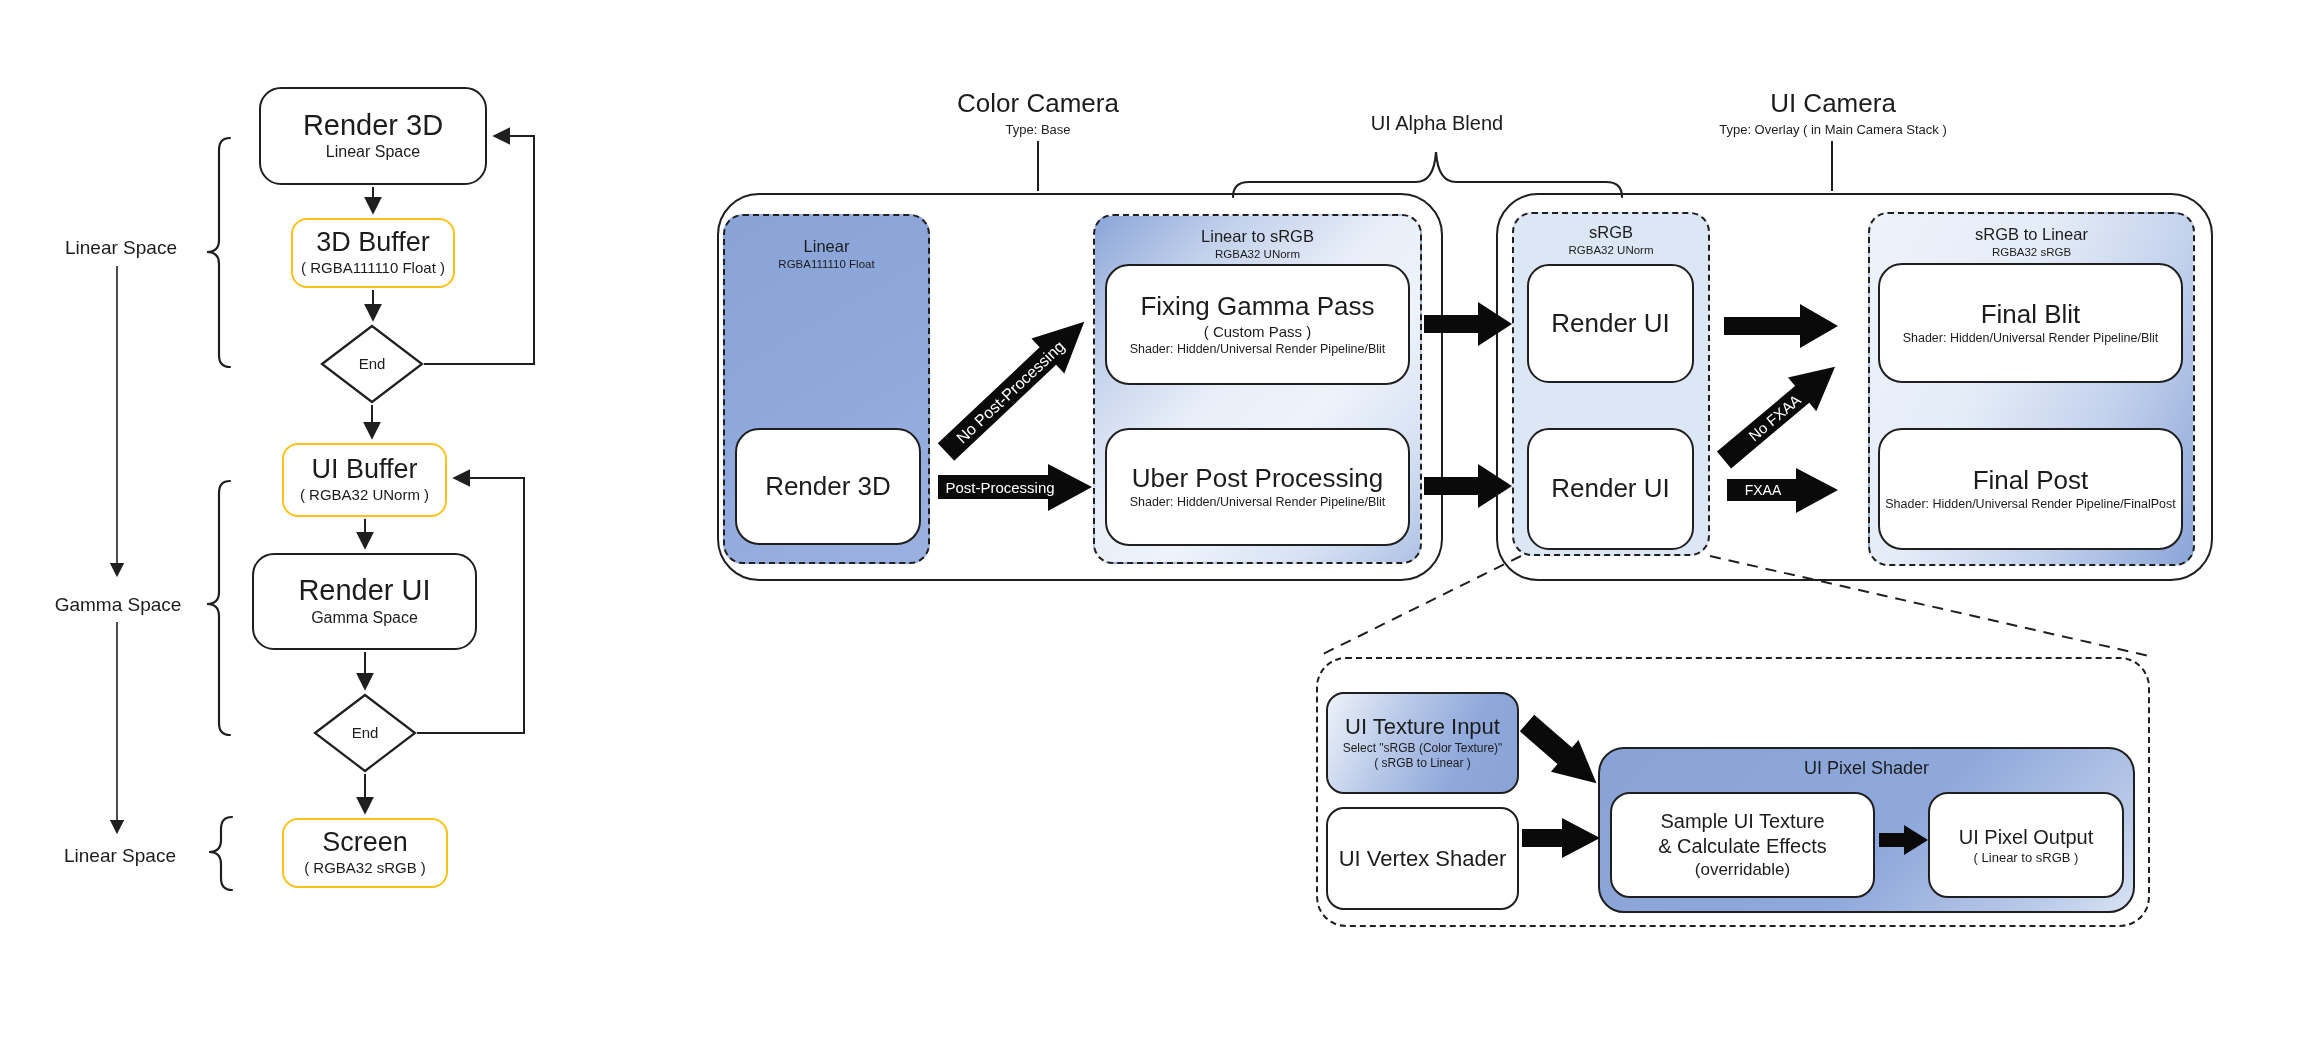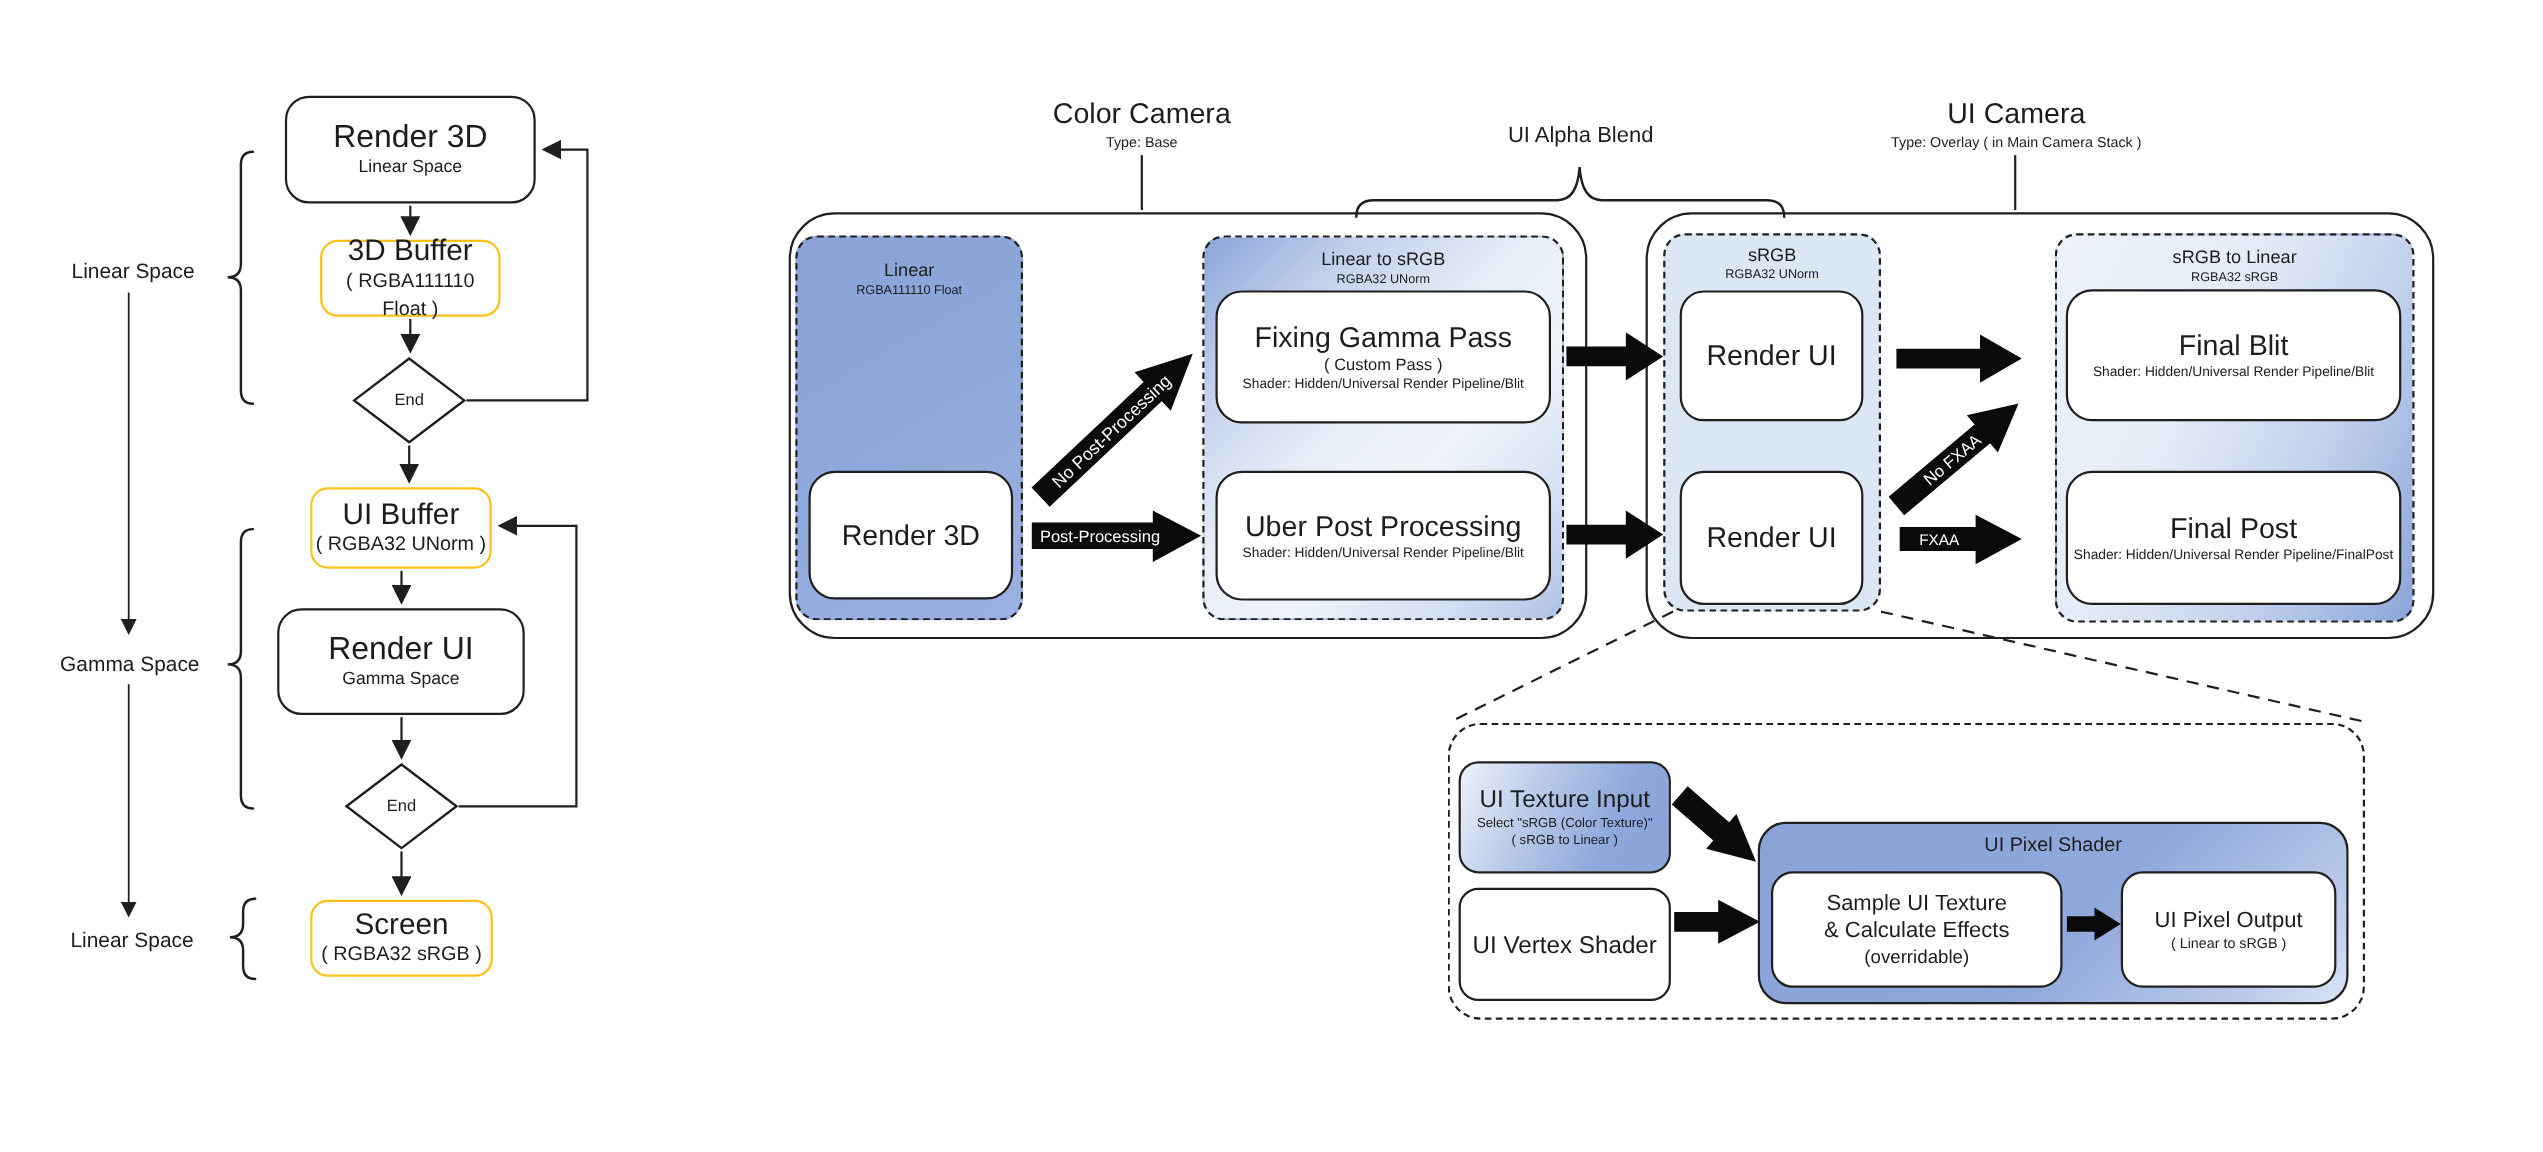--- a/index.html
+++ b/index.html
@@ -14,21 +14,21 @@
   .container{position:absolute;box-sizing:border-box;border:2.3px solid #1f1f1f;
              border-radius:42px;background:#fff;z-index:1;}
   .grp{position:absolute;box-sizing:border-box;border:2.2px dashed #1f1f1f;
        border-radius:20px;z-index:1;}
   .ghead{position:absolute;text-align:center;z-index:1;line-height:1.25;}
   .ghead .g1{font-size:16.5px;}
   .ghead .g2{font-size:11.5px;}
   .t1{font-size:29px;line-height:1.15;}
   .t2{font-size:16px;line-height:1.3;}
   .bt1{font-size:27px;line-height:1.1;}
-  .bt2{font-size:18px;line-height:1.4;}
+  .bt2{font-size:15px;line-height:1.4;}
   .big1{font-size:26px;line-height:1.2;}
   .note{font-size:15px;line-height:1.25;}
   .shader{font-size:12.5px;line-height:1.3;}
   .endlbl{position:absolute;z-index:3;font-size:15px;text-align:center;}
   .sidelbl{position:absolute;z-index:1;font-size:19px;text-align:center;}
   .camtitle{position:absolute;z-index:1;text-align:center;font-size:26px;}
   .camsub{position:absolute;z-index:1;text-align:center;font-size:13px;}
   .blendlbl{position:absolute;z-index:1;text-align:center;font-size:20px;}
   .bg-blue{background:linear-gradient(150deg,#8aa3d7 0%,#90a9dc 55%,#9bb1e0 100%);}
   .bg-lightblue{background:#dbe7f5;}

